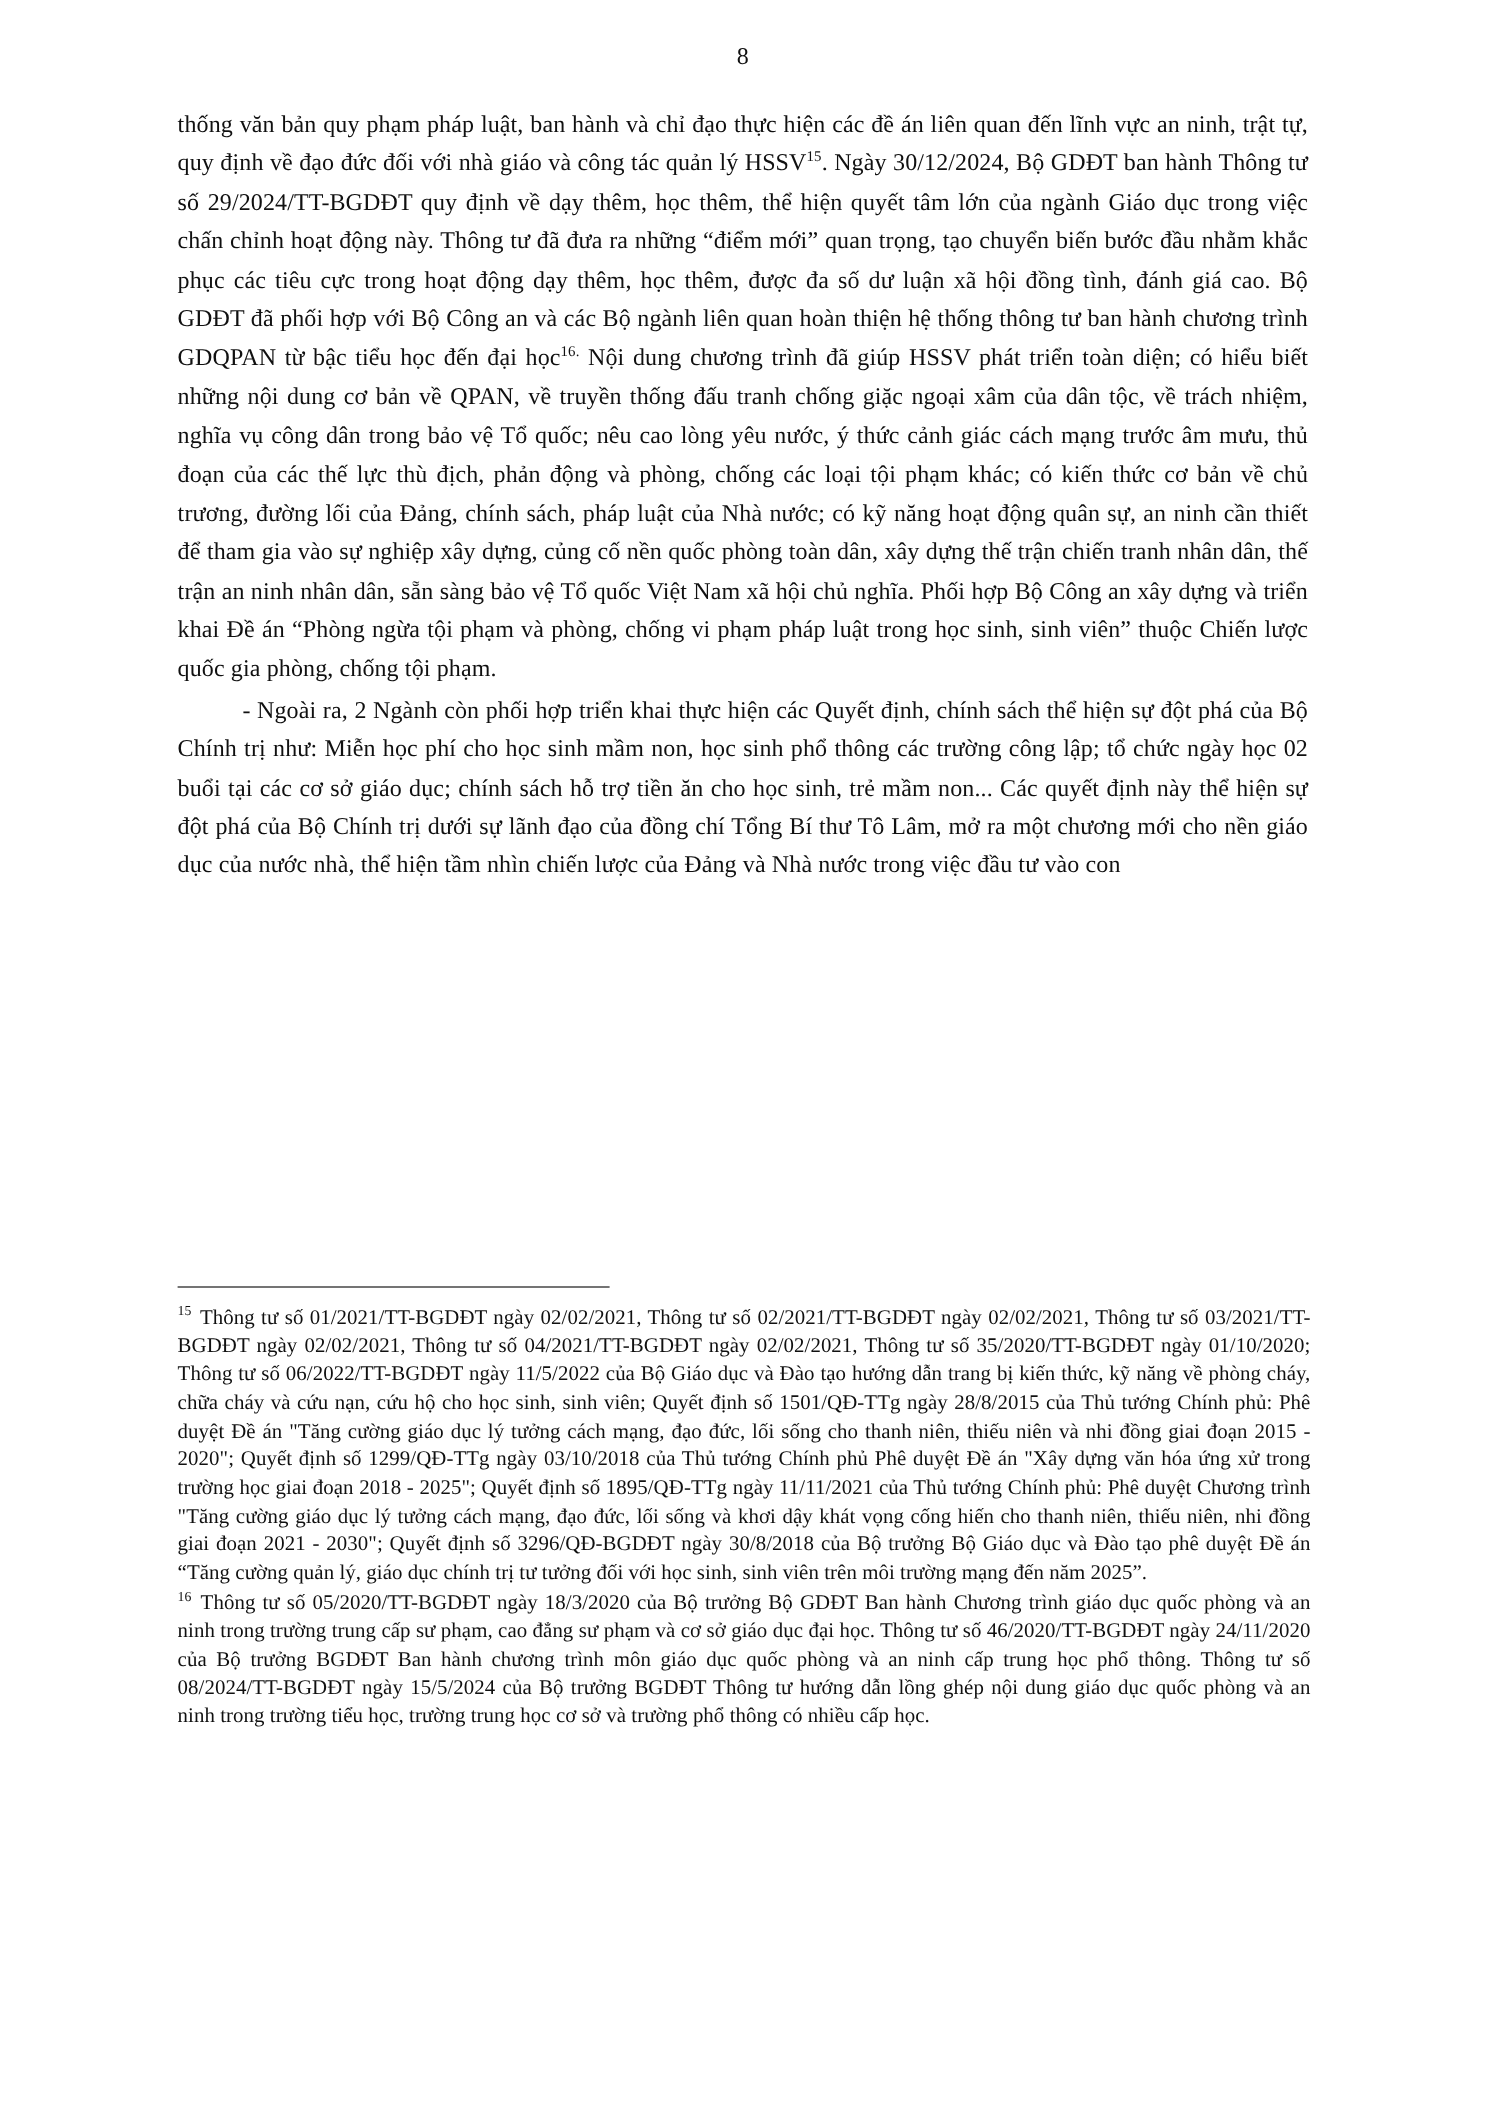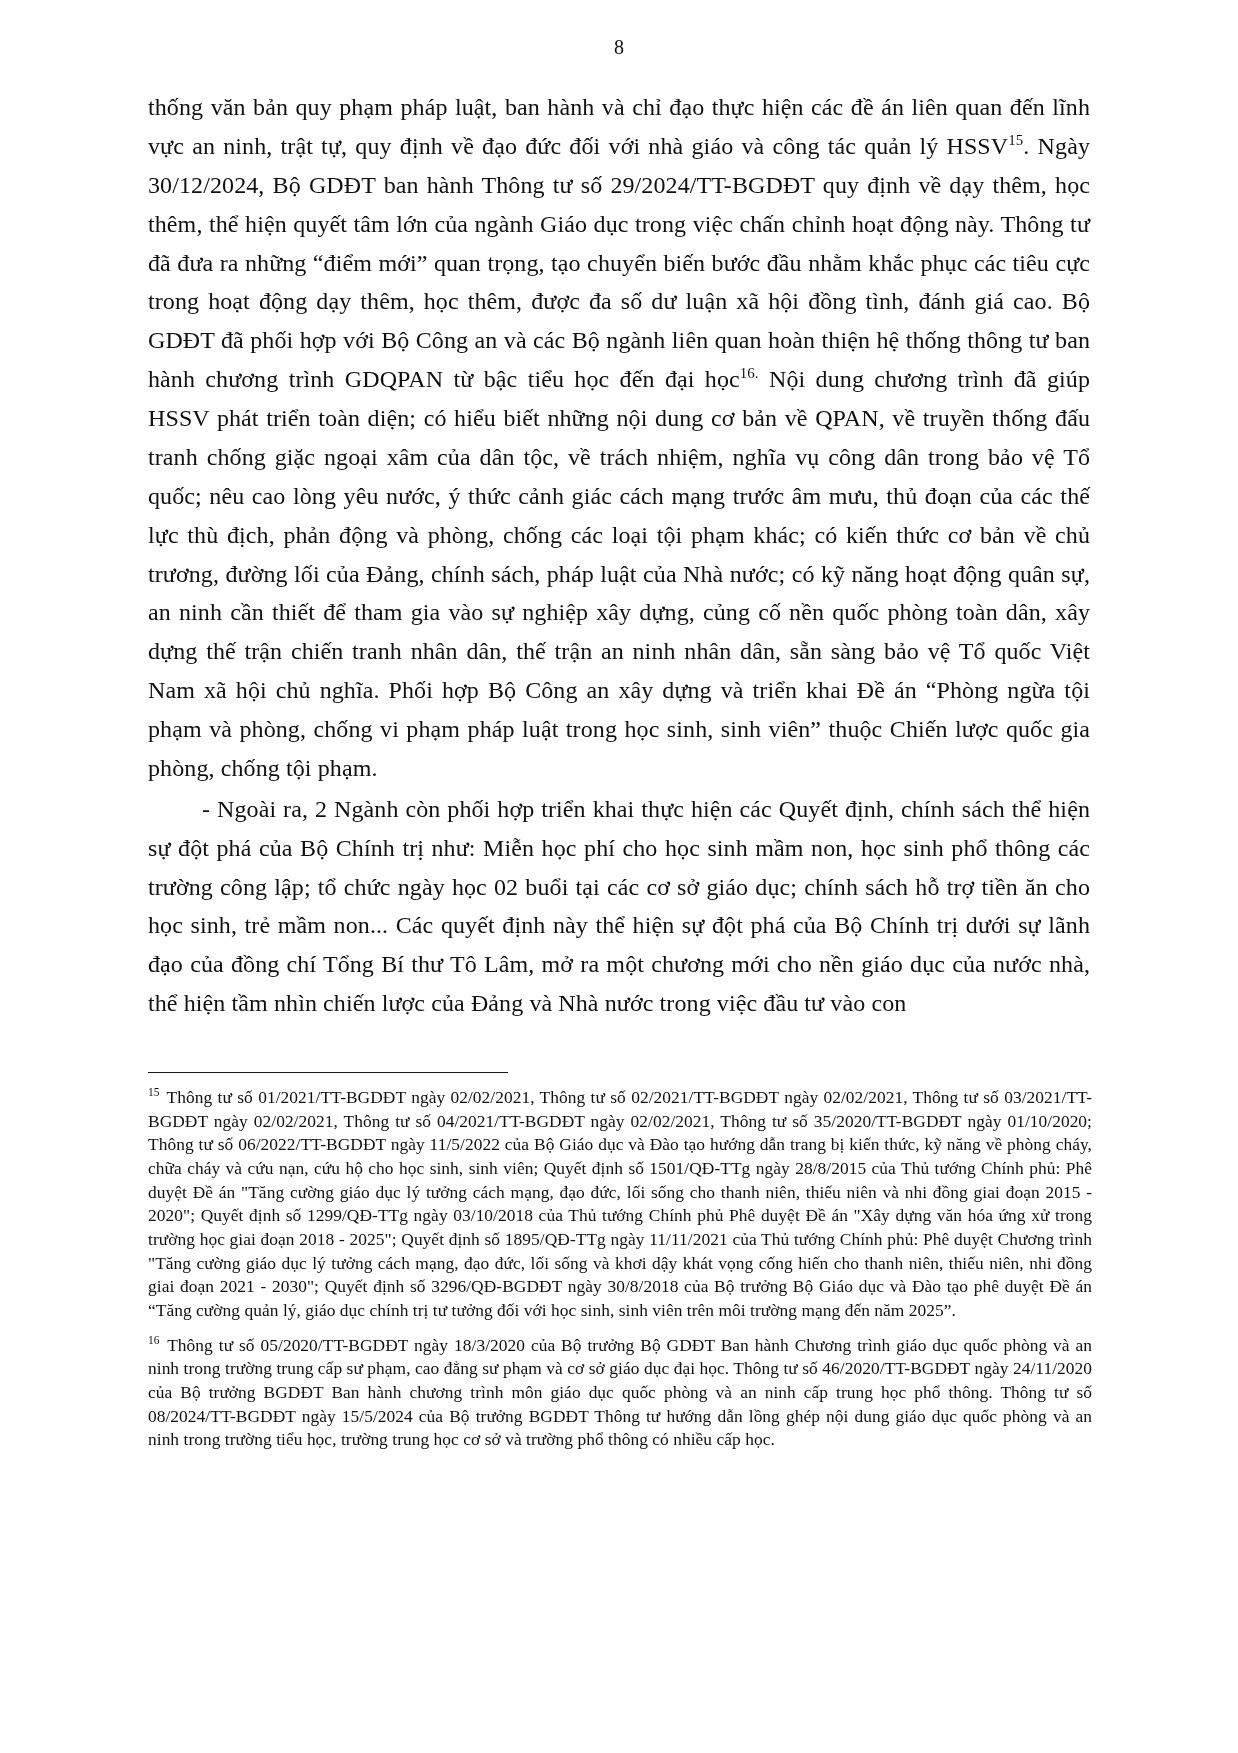--- a/index.html
+++ b/index.html
@@ -27,21 +27,21 @@
     font-size: 20px;
     font-family: "Liberation Serif", serif;
   }
   .body-area {
     position: absolute;
     top: 88px;
     left: 148px;
     width: 942px;
   }
   .para {
-    font-size: 24px;
+    font-size: 20px;
     line-height: 1.62;
     text-align: justify;
     text-justify: inter-word;
     margin: 0;
     letter-spacing: 0.1px;
   }
   .para + .para {
     margin-top: 2px;
   }
   .para.indent {
@@ -68,21 +68,21 @@
   }
   .fn {
     font-size: 17.4px;
     line-height: 1.36;
     text-align: justify;
     margin: 0;
     letter-spacing: 0.05px;
     font-family: Liberation Serif, serif;
   }
   .fn + .fn {
-    margin-top: 11px;
+    margin-top: 1px;
   }
   .fn .marker {
     font-size: 0.66em;
     vertical-align: super;
     line-height: 0;
     margin-right: 2px;
   }
 </style>
 </head>
 <body>

